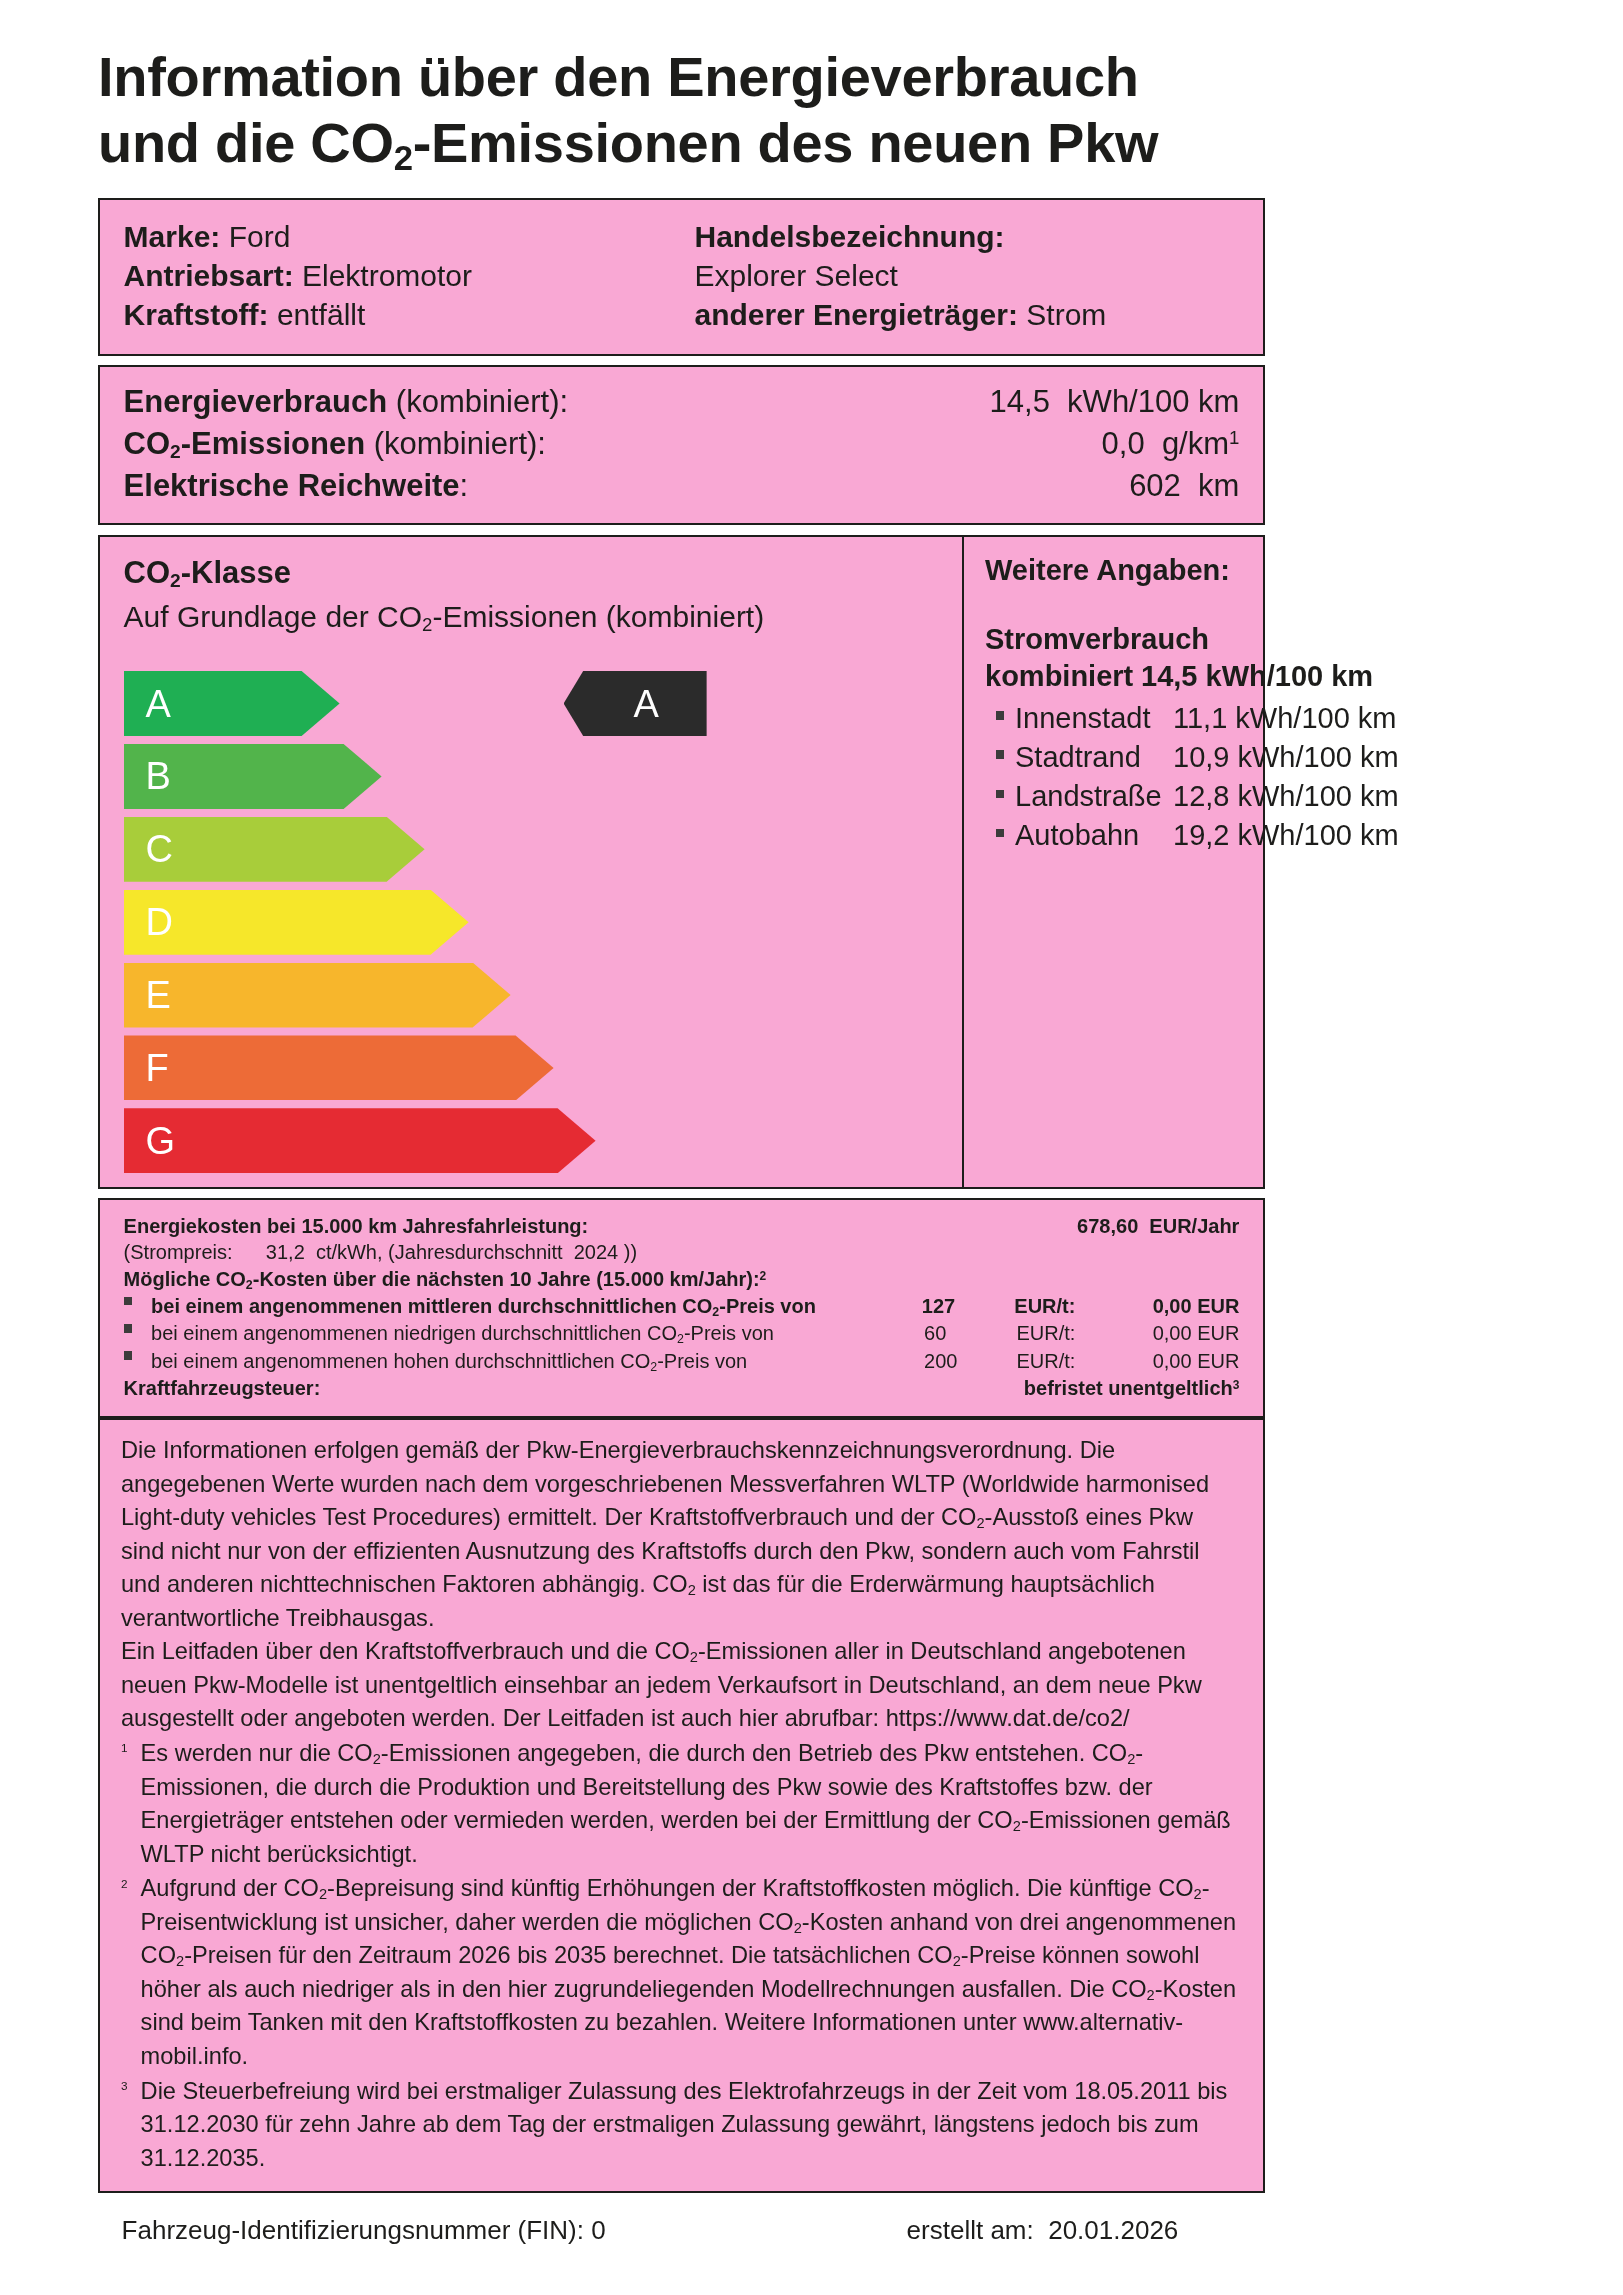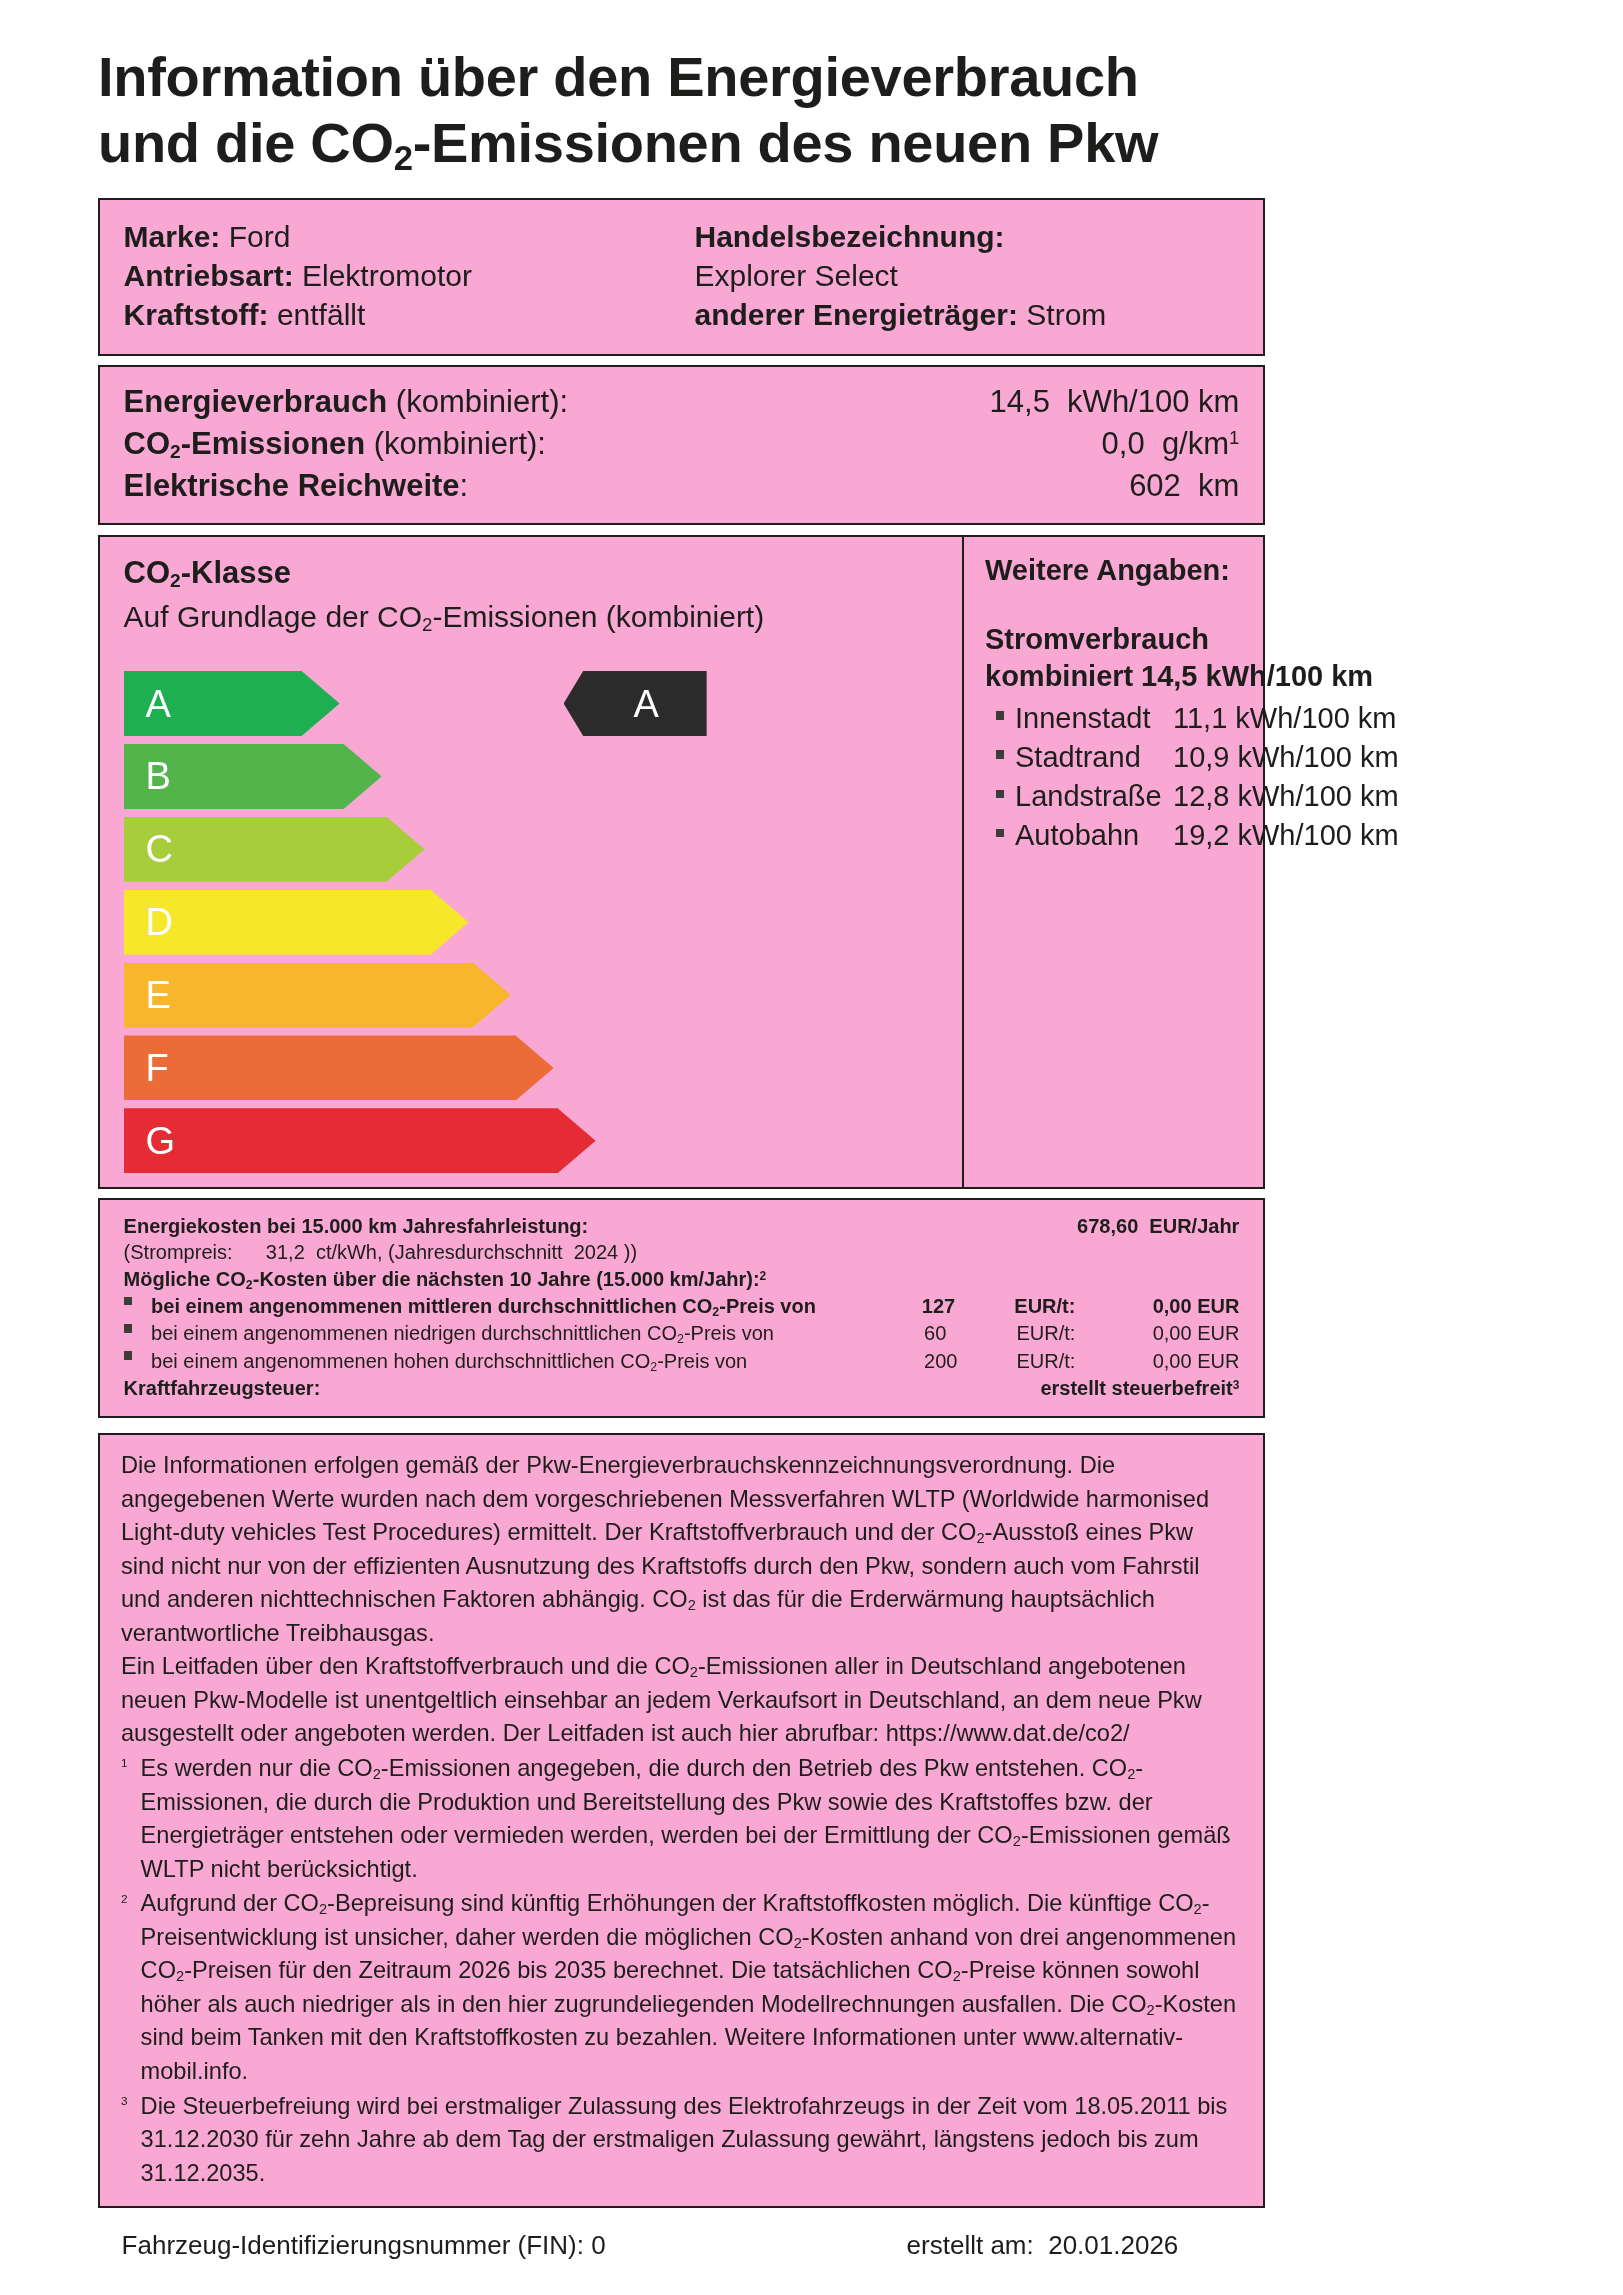--- a/index.html
+++ b/index.html
@@ -179,21 +179,21 @@
   .cost-bullet i {
     display: inline-block; width: 8.5px; height: 8.5px;
     background: #3c3c3b; position: relative; top: -7.9px;
   }
   .cost-price { flex: 0 0 98px; text-align: left; }
   .cost-unit  { flex: 0 0 auto; }
   .cost-amt   { flex: 0 0 164px; text-align: right; }
 
   
   .legal {
-    margin-top: 15px;
+    margin-top: 0;
     padding: 14.4px 21px 15.7px 21px;
     font-size: 23.6px;
     line-height: 1.42;
   }
   .legal p { margin: 0; }
   .fn {
     display: flex;
     margin-top: 1.3px;
   }
   .fn-mark { flex: 0 0 19.6px; font-size: 19.6px; padding-top: 1.3px; }
@@ -325,21 +325,21 @@
     </div>
 
     <div id="cost-rows">
         <div class="cost-row b"><span class="cost-bullet"><i></i></span><span class="grow"><span>bei einem angenommenen mittleren durchschnittlichen CO</span><sub>2</sub><span>-Preis von</span></span><span class="cost-price"> 127</span><span class="cost-unit">EUR/t:</span><span class="cost-amt">0,00 EUR</span></div>
         <div class="cost-row"><span class="cost-bullet"><i></i></span><span class="grow"><span>bei einem angenommenen niedrigen durchschnittlichen CO</span><sub>2</sub><span>-Preis von</span></span><span class="cost-price"> 60</span><span class="cost-unit">EUR/t:</span><span class="cost-amt">0,00 EUR</span></div>
         <div class="cost-row"><span class="cost-bullet"><i></i></span><span class="grow"><span>bei einem angenommenen hohen durchschnittlichen CO</span><sub>2</sub><span>-Preis von</span></span><span class="cost-price"> 200</span><span class="cost-unit">EUR/t:</span><span class="cost-amt">0,00 EUR</span></div>
       </div>
 
     <div class="cost-row">
       <span class="grow b">Kraftfahrzeugsteuer:</span>
-      <span class="amt b"><span>erstellt steuerbefreit</span><sup>3</sup></span>
+      <span class="amt b"><span>befristet unentgeltlich</span><sup>3</sup></span>
     </div>
   </div>
 
   <div class="box legal">
     <p><span>Die Informationen erfolgen gemäß der Pkw-Energieverbrauchskennzeichnungsverordnung. Die angegebenen Werte wurden nach dem vorgeschriebenen Messverfahren WLTP (Worldwide harmonised Light-duty vehicles Test Procedures) ermittelt. Der Kraftstoffverbrauch und der CO</span><sub>2</sub><span>-Ausstoß eines Pkw sind nicht nur von der effizienten Ausnutzung des Kraftstoffs durch den Pkw, sondern auch vom Fahrstil und anderen nichttechnischen Faktoren abhängig. CO</span><sub>2</sub><span> ist das für die Erderwärmung hauptsächlich verantwortliche Treibhausgas.</span></p>
 
     <p><span>Ein Leitfaden über den Kraftstoffverbrauch und die CO</span><sub>2</sub><span>-Emissionen aller in Deutschland angebotenen neuen Pkw-Modelle ist unentgeltlich einsehbar an jedem Verkaufsort in Deutschland, an dem neue Pkw ausgestellt oder angeboten werden. Der Leitfaden ist auch hier abrufbar:  https://www.dat.de/co2/</span></p>
 
     <div class="fn">
       <div class="fn-mark"><sup>1</sup></div>

